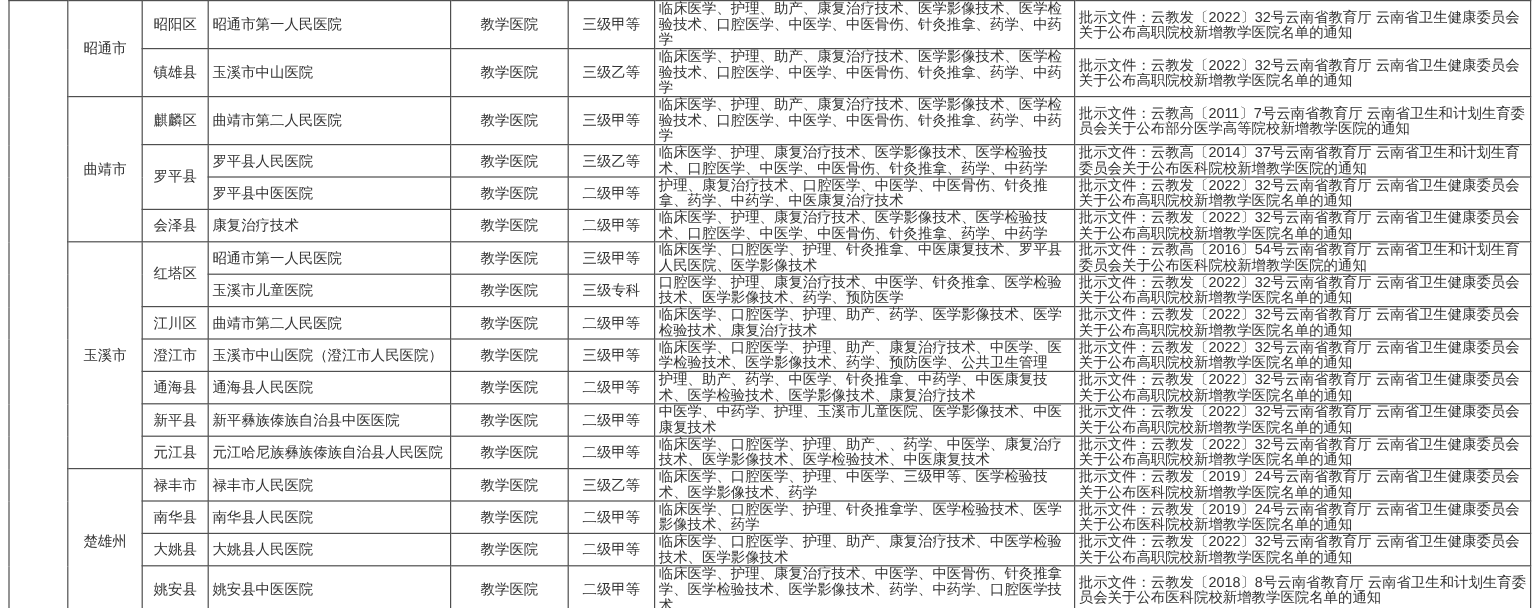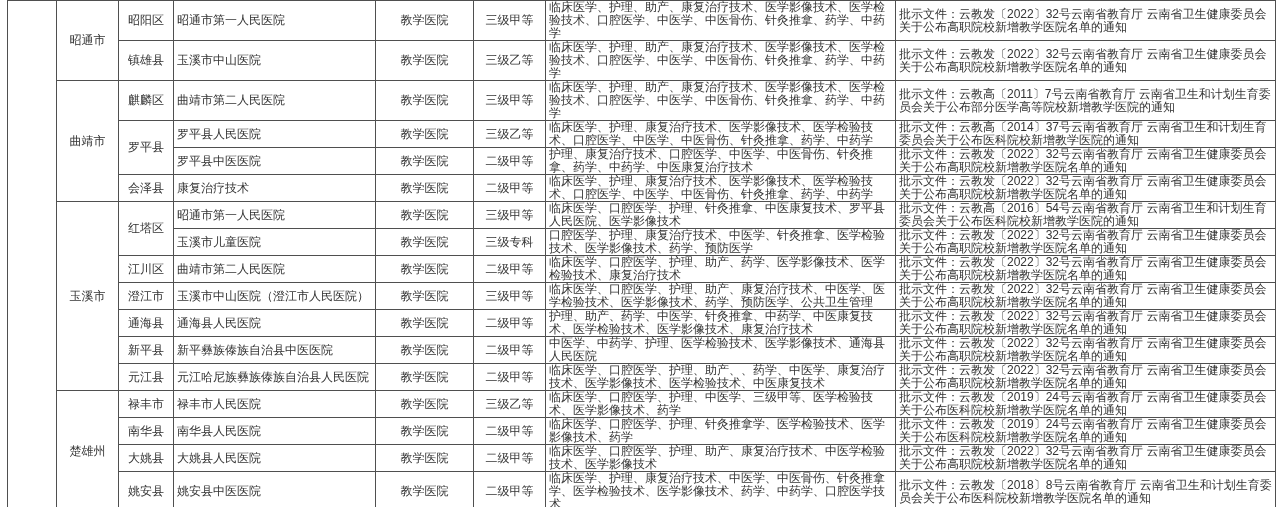--- a/index.html
+++ b/index.html
@@ -116,21 +116,21 @@
           <td class="c-center">教学医院</td>
           <td class="c-center">二级甲等</td>
           <td class="c-left">护理、助产、药学、中医学、针灸推拿、中药学、中医康复技术、医学检验技术、医学影像技术、康复治疗技术</td>
           <td class="c-left">批示文件：云教发〔2022〕32号云南省教育厅 云南省卫生健康委员会关于公布高职院校新增教学医院名单的通知</td>
         </tr>
         <tr>
           <td class="c-center">新平县</td>
           <td class="c-left">新平彝族傣族自治县中医医院</td>
           <td class="c-center">教学医院</td>
           <td class="c-center">二级甲等</td>
-          <td class="c-left">中医学、中药学、护理、医学检验技术、医学影像技术、通海县人民医院</td>
+          <td class="c-left">中医学、中药学、护理、玉溪市儿童医院、医学影像技术、中医康复技术</td>
           <td class="c-left">批示文件：云教发〔2022〕32号云南省教育厅 云南省卫生健康委员会关于公布高职院校新增教学医院名单的通知</td>
         </tr>
         <tr>
           <td class="c-center">元江县</td>
           <td class="c-left">元江哈尼族彝族傣族自治县人民医院</td>
           <td class="c-center">教学医院</td>
           <td class="c-center">二级甲等</td>
           <td class="c-left">临床医学、口腔医学、护理、助产、、药学、中医学、康复治疗技术、医学影像技术、医学检验技术、中医康复技术</td>
           <td class="c-left">批示文件：云教发〔2022〕32号云南省教育厅 云南省卫生健康委员会关于公布高职院校新增教学医院名单的通知</td>
         </tr>

